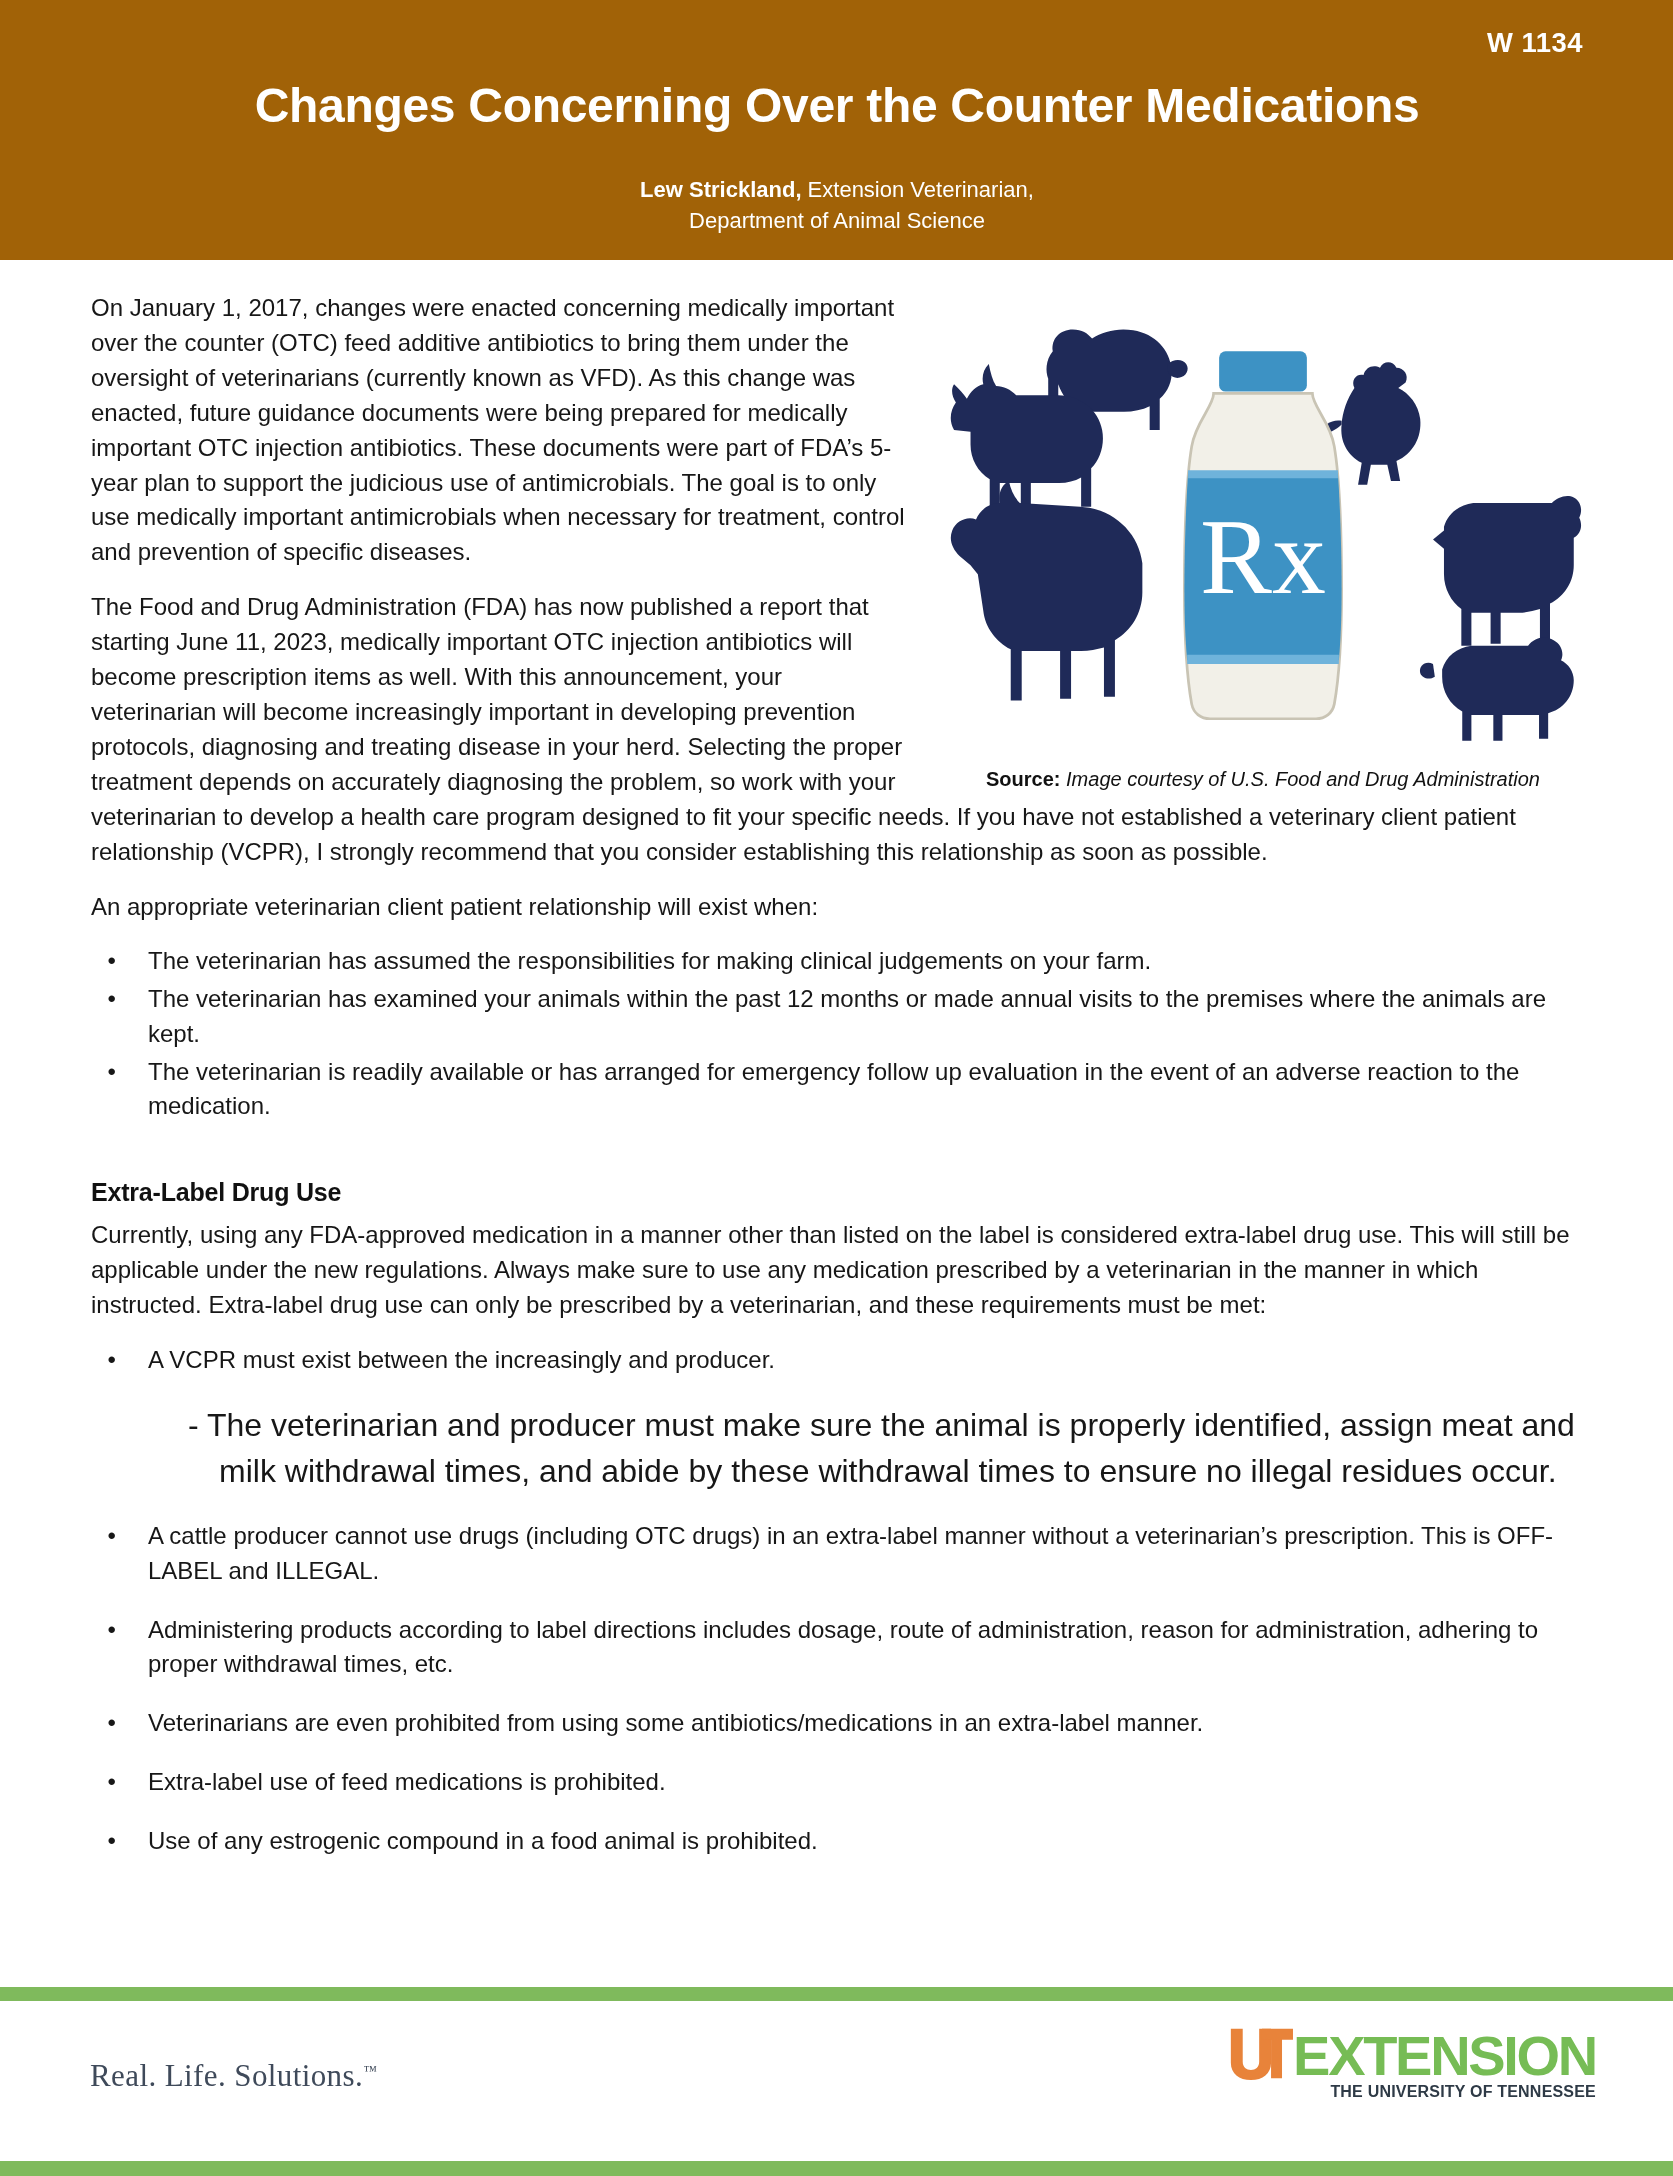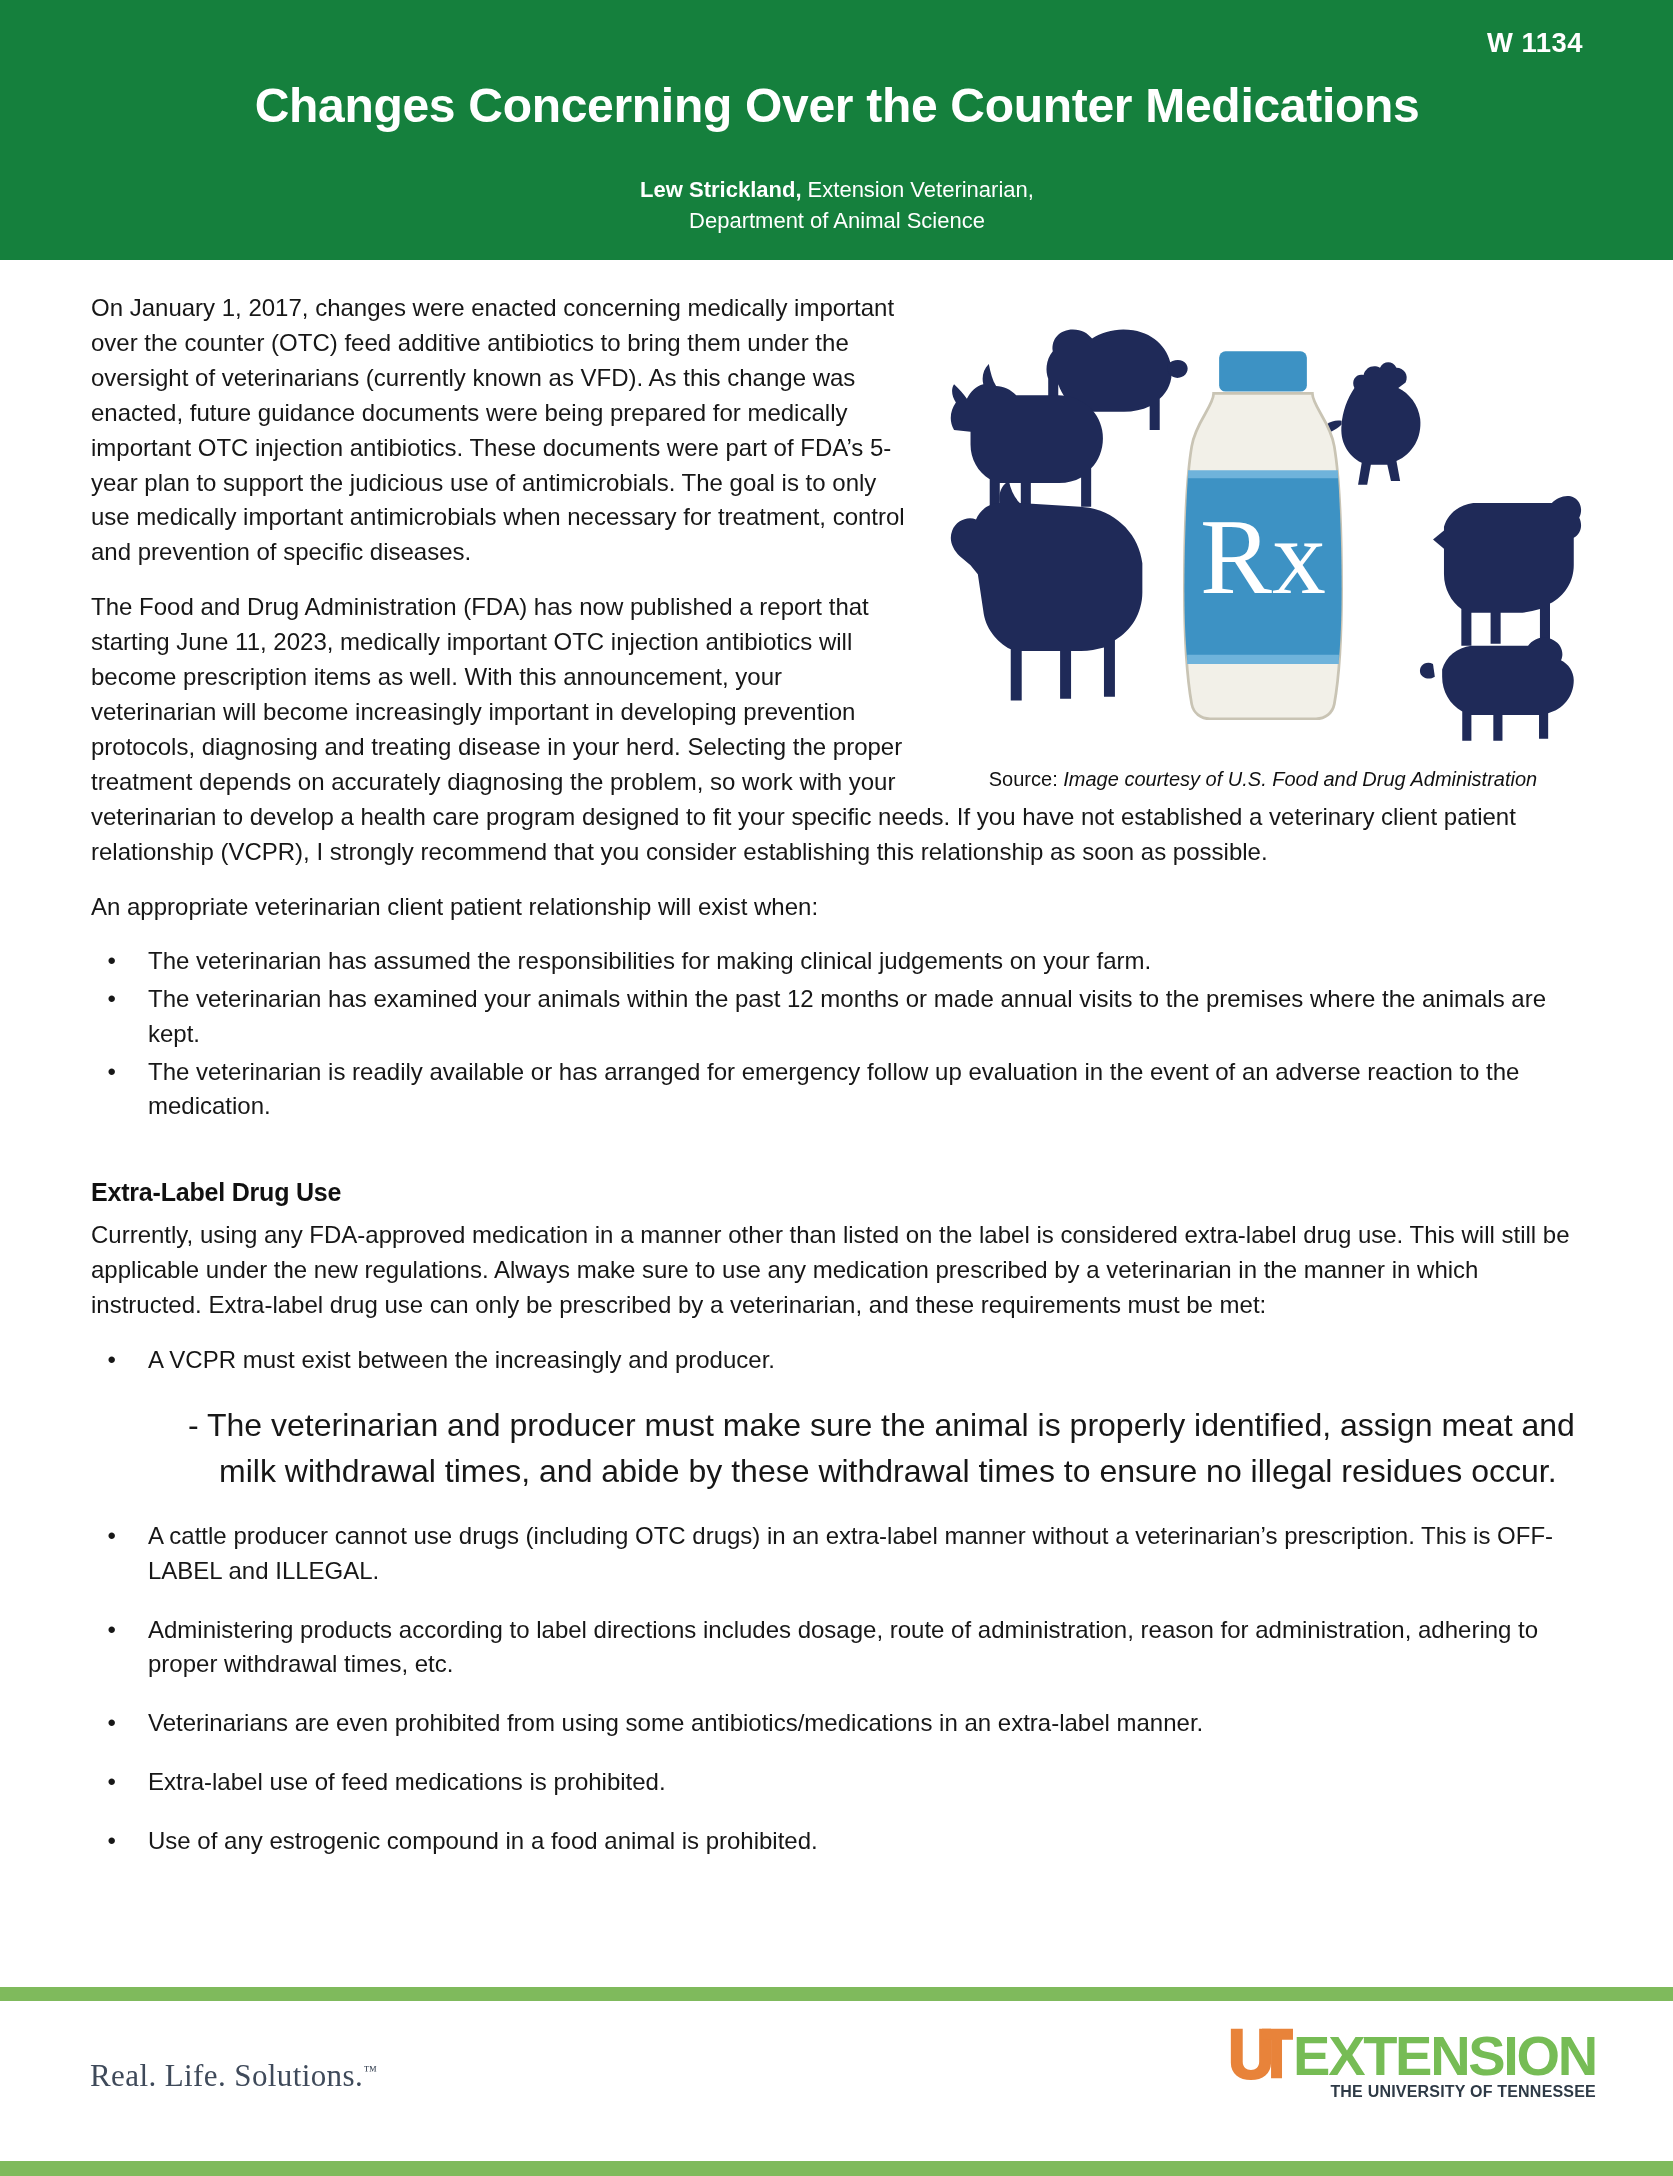--- a/index.html
+++ b/index.html
@@ -11,21 +11,21 @@
     width: 1674px;
     height: 2176px;
     font-family: "Liberation Sans", sans-serif;
     color: #1a1a1a;
     position: relative;
     overflow: hidden;
   }
 
   
   .header {
-    background: #15803d;
+    background: #a16207;
     height: 260px;
     position: relative;
     box-sizing: border-box;
     padding: 12px;
   }
   .pub-code {
     position: absolute;
     top: 27.4px;
     right: 91px;
     color: #ffffff;
@@ -84,21 +84,21 @@
     height: 457px;
     position: relative;
   }
   .figure .caption {
     text-align: center;
     font-size: 20px;
     margin-top: 20px;
     color: #111;
     white-space: nowrap;
   }
-  .figure .caption b { font-weight: normal; }
+  .figure .caption b { font-weight: bold; }
   .figure .caption i { font-style: italic; }
 
   .clearer { clear: both; }
 
   
   ul.bullets {
     list-style: none;
     margin: 0 0 0 0;
     padding: 0;
   }

